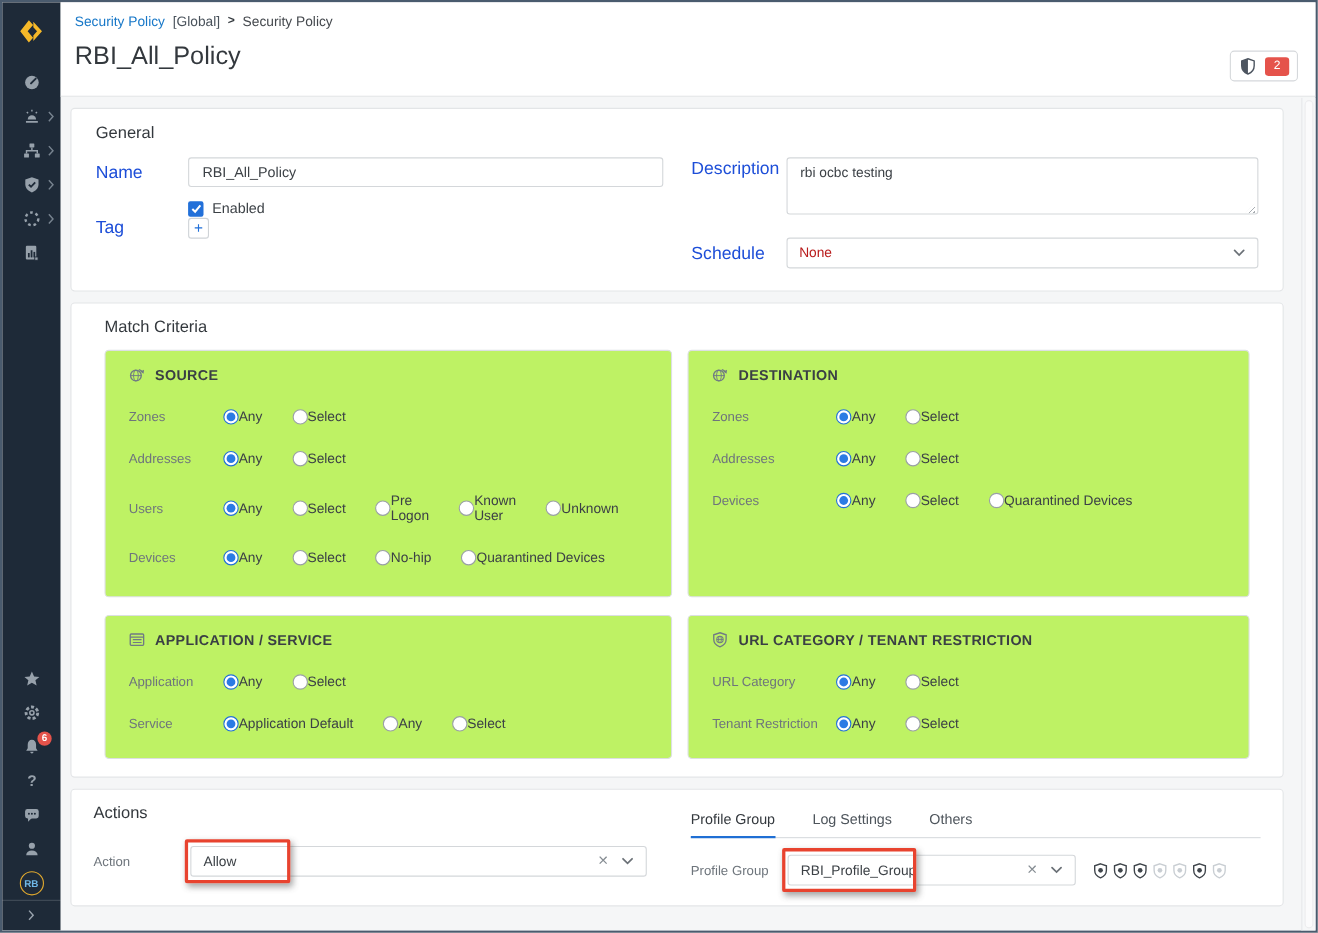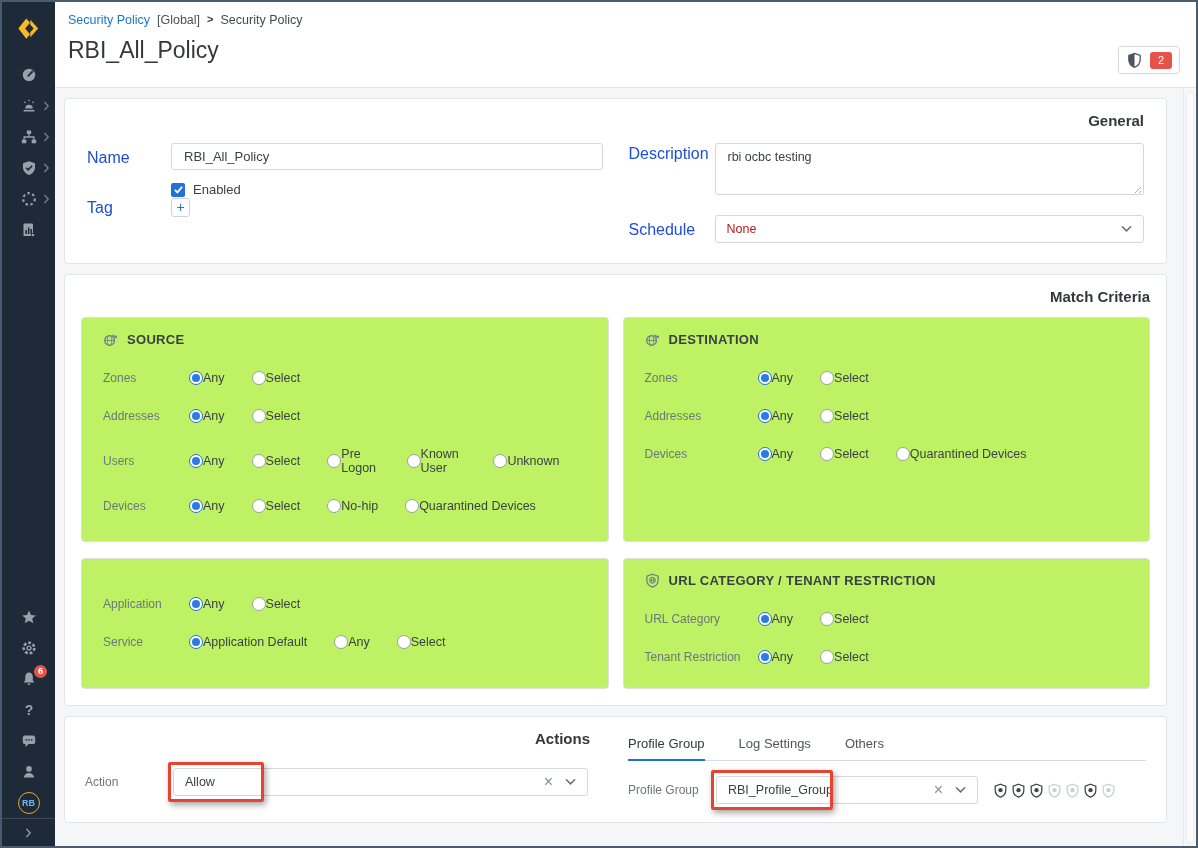--- a/index.html
+++ b/index.html
@@ -26,21 +26,21 @@
   .crumb-link { color:#1878c8; cursor:pointer; }
   .crumb-scope { color:#49525b; }
   .crumb-sep { color:#33383d; font-weight:bold; font-size:11px; }
   .crumb-cur { color:#45494e; }
   .page-title { margin-top:10px; font-size:23px; color:#33383d; font-weight:400; }
   .hdr-badge-btn { position:absolute; right:16px; top:44px; height:28px; background:#fff; border:1px solid #d5d8db; border-radius:4px; display:flex; align-items:center; gap:7px; padding:0 7px; cursor:pointer; }
   .hdr-badge { background:#e5534b; color:#fff; border-radius:3px; font-size:11px; min-width:22px; height:17px; display:flex; align-items:center; justify-content:center; }
 
   .content { flex:1; padding:10px 29px 0 9px; overflow:hidden; }
   .card { background:#fff; border:1px solid #e3e5e7; border-radius:4px; margin-bottom:10px; }
-  .card-h { font-size:15px; font-weight:bold; color:#33383d;text-align:right; }
+  .card-h { font-size:15px; font-weight:normal; color:#33383d; }
 
   
   .general { padding:13px 22px 20px; }
   .gen-grid { display:grid; grid-template-columns:1fr 1fr; column-gap:26px; margin-top:14px; }
   .form-row { display:flex; align-items:center; }
   .form-row.top { align-items:flex-start; }
   .f-label { width:84px; flex:0 0 84px; font-size:16px; color:#1d4ed8; padding-top:2px; }
   .col-r .f-label { width:86px; flex-basis:86px; }
   .text-input { flex:1; height:27px; border:1px solid #d4d7da; border-radius:3px; padding:0 12px; font-size:13px; color:#3c4146; font-family:inherit; background:#fff; }
   .enabled-row { margin-top:12px; margin-left:84px; display:flex; align-items:center; gap:8px; }
@@ -56,21 +56,21 @@
   
   .select-wrap { position:relative; }
   .select { display:flex; align-items:center; height:28px; background:#fff; border:1px solid #d4d7da; border-radius:3px; padding:0 11px; font-size:12.5px; color:#3c4146; cursor:pointer; }
   .select .val { white-space:nowrap; }
   .select .val.ph { color:#b91c1c; }
   .select .sp { flex:1; }
   .clear-x { color:#868d93; font-size:16px; line-height:1; margin-right:12px; }
   .chev-d { color:#6b7177; display:flex; }
 
   
-  .match { padding:13px 16px 16px; }
+  .match { padding:13px 30px 16px; }
   .match-grid { display:grid; grid-template-columns:1fr 1fr; gap:16px 14px; margin-top:12px; }
   .panel { border:1px solid #dcdfe2; border-radius:4px; background:#bef264; padding:14px 21px 28px; }
   .panel.short { padding-bottom:24px; }
   .panel-title { display:flex; align-items:center; gap:9px; font-size:13px; font-weight:bold; color:#3a3f44; letter-spacing:.3px; }
   .panel-icon { color:#707a84; display:flex; }
   .crit-row { display:flex; align-items:center; margin-top:24px; }
   .crit-label { width:86px; flex:0 0 86px; font-size:12px; color:#6e757c; }
   .wide .crit-label { width:113px; flex-basis:113px; }
   .radio-opt { display:flex; align-items:center; gap:0; margin-right:27px; cursor:pointer; }
   .radio-dot { width:14px; height:14px; border-radius:50%; border:1px solid #9aa0a6; background:#fff; position:relative; flex:0 0 14px; }
@@ -470,20 +470,31 @@
                     </label>
                     <label class="radio-opt">
                       <span class="radio-dot"></span>
                       <span class="radio-text">Quarantined Devices</span>
                     </label>
                   </div>
                 </div>
               </div>
           </div>
           <div class="panel short">
+            <div class="panel-title">
+              <span class="panel-icon">
+                  <svg viewBox="0 0 16 16" width="15" height="15">
+                    <rect x="1.5" y="2.5" width="13" height="11" rx="1" fill="none" stroke="currentColor" stroke-width="1.3"></rect>
+                    <line x1="1.5" y1="5.5" x2="14.5" y2="5.5" stroke="currentColor" stroke-width="1.1"></line>
+                    <line x1="4" y1="8" x2="12.5" y2="8" stroke="currentColor" stroke-width="1.1"></line>
+                    <line x1="4" y1="10.8" x2="12.5" y2="10.8" stroke="currentColor" stroke-width="1.1"></line>
+                  </svg>
+                </span>
+              <span>APPLICATION / SERVICE</span>
+            </div>
             <div class="crit-rows">
                 <div class="crit-row">
                   <span class="crit-label">Application</span>
                   <div class="crit-options" style="display: flex; align-items: center;">
                     <label class="radio-opt">
                       <span class="radio-dot checked"></span>
                       <span class="radio-text">Any</span>
                     </label>
                     <label class="radio-opt">
                       <span class="radio-dot"></span>

